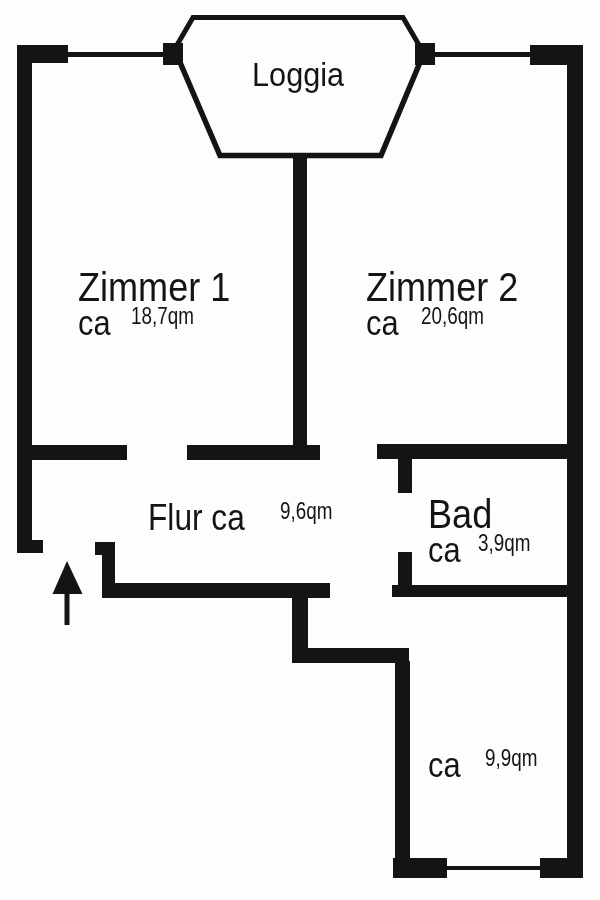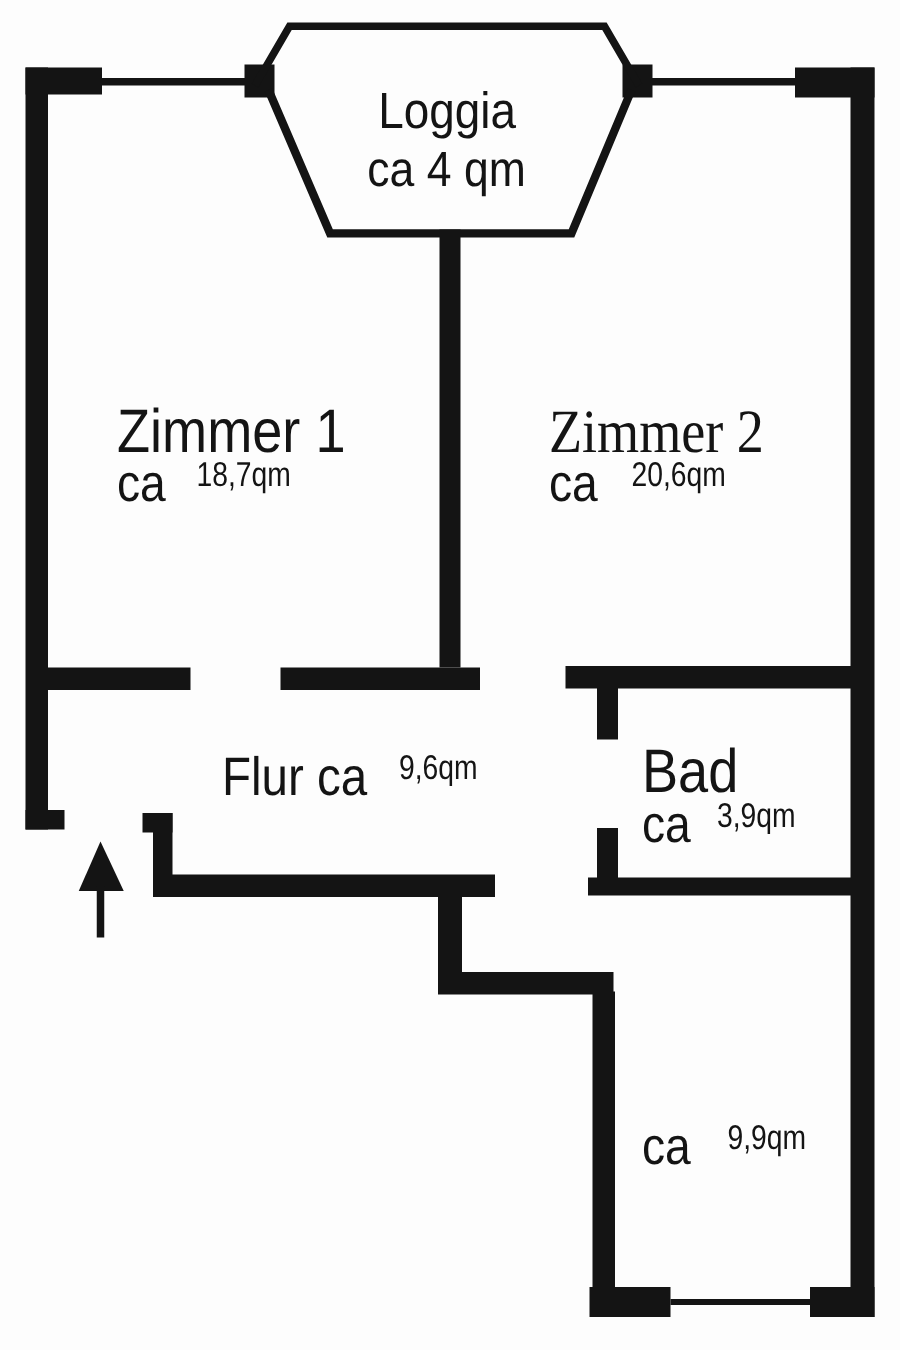--- a/index.html
+++ b/index.html
@@ -68,40 +68,39 @@
 
   <svg class="overlay" viewBox="0 0 600 900" xmlns="http://www.w3.org/2000/svg">
     <polyline class="loggia-line" points="170,57 193,17.5 403,17.5 426,57"></polyline>
     <polyline class="loggia-line bottom" points="179,60 220,155.5 381,155.5 421,60"></polyline>
     <path class="arrow-head" d="M67,561 L82.5,594 L52.5,594 Z"></path>
     <rect class="arrow-stem" x="64.5" y="591" width="5" height="34"></rect>
   </svg>
 
   <div class="loggia-box">
     <div class="line1"><span class="sqc">Loggia</span></div>
-    <div class="line2"><span class="sqc">ca 4 qm</span></div>
   </div>
 
   <div class="label title" style="left:78px;top:267px;">
     <span class="sq">Zimmer 1</span>
   </div>
   <div class="row" style="left:78px;top:305px;gap:16px;">
     <span class="ca sq">ca</span>
     <span class="num">18,7qm</span>
   </div>
 
-  <div class="label title" style="left:366px;top:267px;font-family:Liberation Serif, serif;">
+  <div class="label title" style="left:366px;top:267px;">
     <span class="sq">Zimmer 2</span>
   </div>
   <div class="row" style="left:366px;top:305px;gap:18px;">
     <span class="ca sq">ca</span>
     <span class="num">20,6qm</span>
   </div>
 
-  <div class="row" style="left:148px;top:500px;gap:8px;">
+  <div class="row" style="left:148px;top:500px;gap:22px;">
     <span class="flur-title sq">Flur ca</span>
     <span class="num">9,6qm</span>
   </div>
 
   <div class="label title" style="left:428px;top:494px;">
     <span class="sq">Bad</span>
   </div>
   <div class="row" style="left:428px;top:532px;gap:13px;">
     <span class="ca sq">ca</span>
     <span class="num">3,9qm</span>

